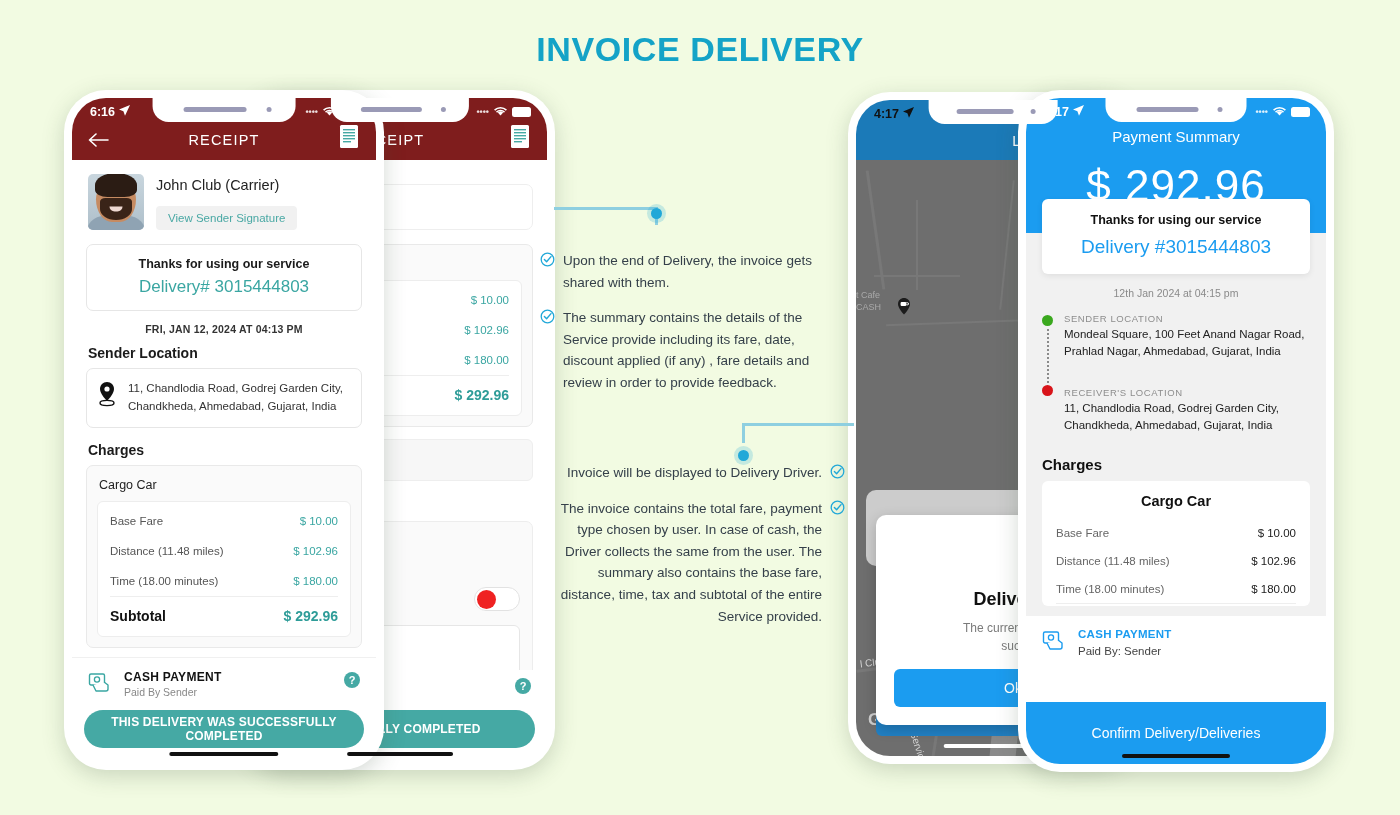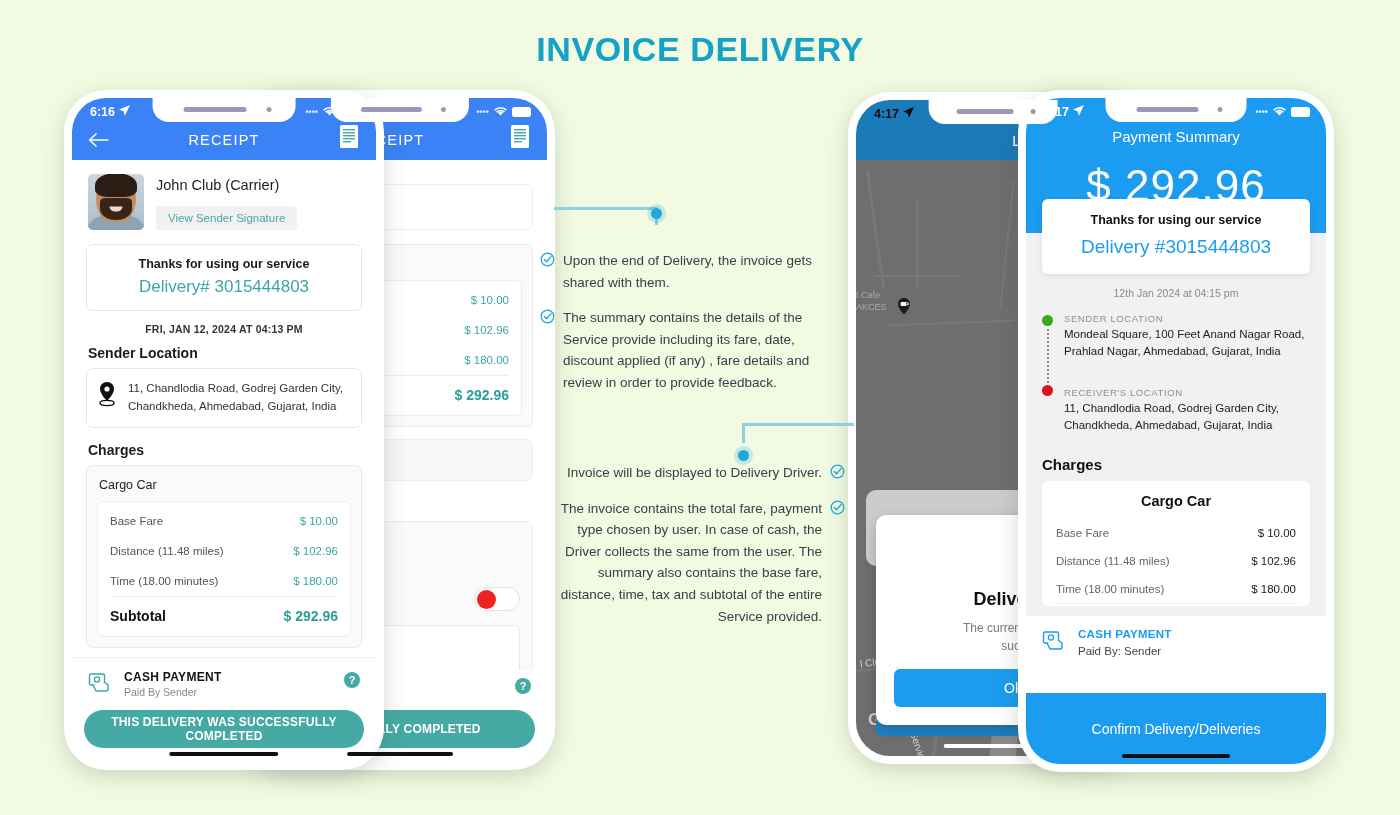--- a/index.html
+++ b/index.html
@@ -52,21 +52,21 @@
   .wifi { font-size: 11px; letter-spacing:-1px;}
   .batt { width: 19px; height: 10px; border-radius: 2.5px; background: currentColor; }
   .sigdots { font-size: 9px; letter-spacing:0px; opacity:.85; }
   .homebar {
     position:absolute; bottom:6px; left:50%; transform:translateX(-50%);
     width: 36%; height: 4px; border-radius:3px; background:#111; z-index: 45;
   }
 
   
   .teal-header {
-    position: relative; height: 62px; background: #3b82f6;
+    position: relative; height: 62px; background: #7f1d1d;
     display:flex; align-items:flex-end; justify-content:center;
     padding-bottom: 12px; color: #fff;
   }
   .teal-header .title { font-size: 14.5px; letter-spacing:1.2px; font-weight: 500;}
   .hdr-back { position:absolute; left:16px; bottom:10px; font-size:19px; line-height:1; }
   .hdr-doc  { position:absolute; right:16px; bottom:6px; }
 
   .rcpt-body { padding: 0 14px; background:#fff; }
   .carrier-row { display:flex; align-items:flex-start; gap:12px; padding: 14px 2px 4px 2px; }
   .avatar {
@@ -458,21 +458,21 @@
         <div class="title" style="padding-left:90px;">Leave a</div>
       </div>
 
       <div class="mapbg">
         <div class="road thin" style="left:18px; top:10px; width:3px; height:120px; transform:rotate(-8deg);"></div>
         <div class="road thin" style="left:18px; top:115px; width:86px; height:2px;"></div>
         <div class="road thin" style="left:60px; top:40px; width:2px; height:90px;"></div>
         <div class="road thin" style="left:150px; top:20px; width:2px; height:130px; transform:rotate(6deg);"></div>
         <div class="road thin" style="left:30px; top:160px; width:240px; height:2px; transform:rotate(-2deg);"></div>
         <div class="maplabel" style="left:0px; top:130px;">t Cafe</div>
-        <div class="maplabel" style="left:0px; top:142px;">AKCES</div>
+        <div class="maplabel" style="left:0px; top:142px;">CASH</div>
         <div class="maplabel" style="right:6px; top:6px;">QI04</div>
         <div class="poi-pin" style="left:40px; top:137px;">
           <svg width="16" height="22" viewBox="0 0 16 22">
               <path d="M8 1C4.7 1 2 3.6 2 6.9c0 4.3 6 10.6 6 10.6s6-6.3 6-10.6C14 3.6 11.3 1 8 1z" fill="#1c1c1c"></path>
               <rect x="4.6" y="5" width="5.6" height="4" rx="1" fill="#fff"></rect>
               <path d="M10.2 5.8h1.4a1 1 0 0 1 0 2h-1.4" fill="none" stroke="#fff" stroke-width="1"></path>
             </svg>
         </div>
 
         <div class="road" style="left:140px; top:390px; width:26px; height:290px; background:#8a8a8a; transform:rotate(6deg);"></div>
@@ -583,21 +583,21 @@
                 <path d="M5 15 l3 6 h10 a2 2 0 0 0 2-2 v-4 l-4-3" fill="#fff" stroke="#1b9cf0" stroke-width="1.4" stroke-linejoin="round"></path>
               </svg>
           </span>
           <div>
             <div class="t1">CASH PAYMENT</div>
             <div class="t2">Paid By: Sender</div>
           </div>
         </div>
       </div>
 
-      <div class="ps-cta" style="position:absolute;left:0;right:0;bottom:0;height:71px;">Confirm Delivery/Deliveries</div>
+      <div class="ps-cta" style="position:absolute;left:0;right:0;bottom:0;height:62px;">Confirm Delivery/Deliveries</div>
       <div class="homebar"></div>
     </div>
   </div>
 
   <div class="hline" style="left:554px; top:207px; width:104px;"></div>
   <div class="vline" style="left:655px; top:207px; height:18px;"></div>
   <div class="conn-dot" style="left:651px; top:208px;"></div>
 
   <div class="hline" style="left:742px; top:423px; width:112px;"></div>
   <div class="vline" style="left:742px; top:423px; height:20px;"></div>

